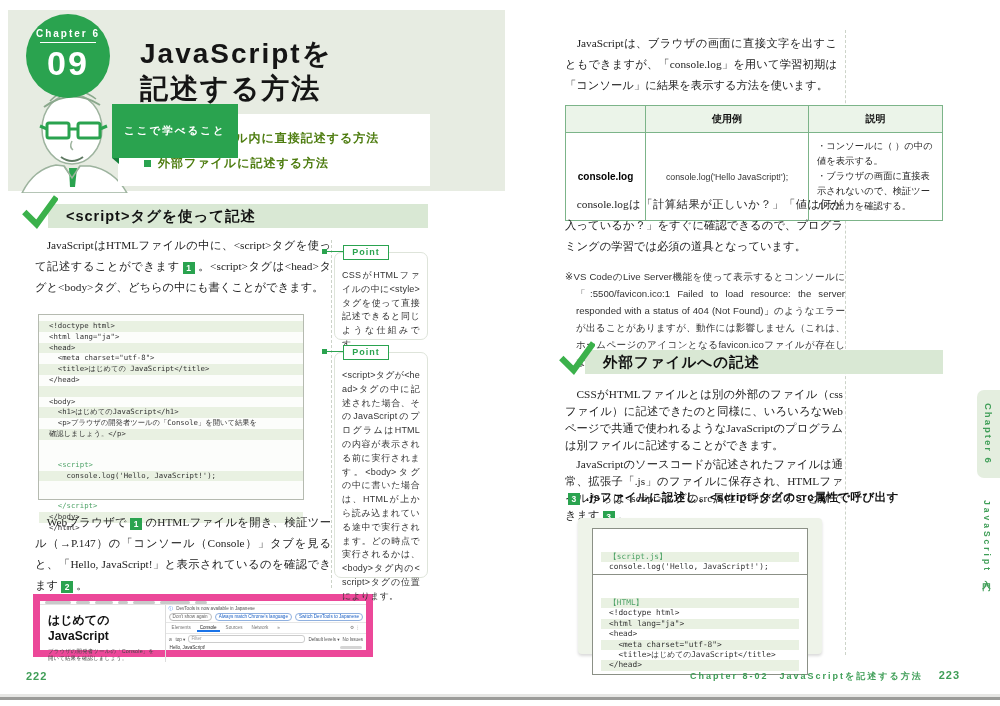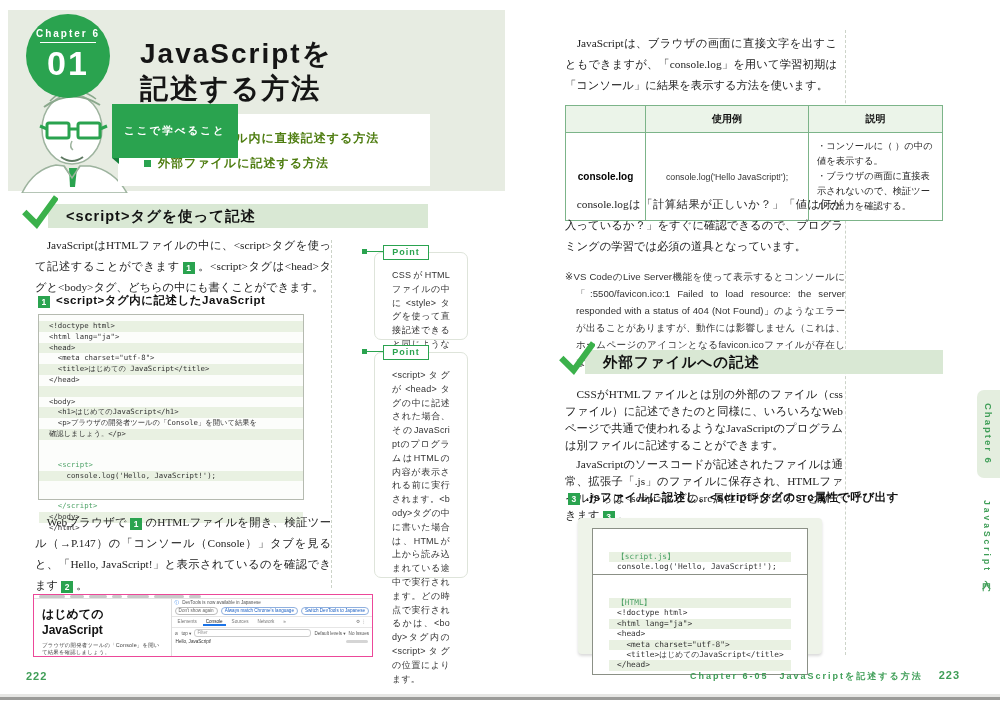--- a/index.html
+++ b/index.html
@@ -45,57 +45,57 @@
   .figcap .badge{margin-right:6px;}
 
   
   .codebox{border:1px solid #b5bab0;background:#fcfdfb;padding:6px 0;}
   .codebox .ln{font-family:"DejaVu Sans Mono","Liberation Mono",monospace;font-size:7.3px;line-height:10.8px;min-height:10.8px;white-space:pre;padding:0 10px;color:#333;}
   .codebox div.ln:nth-of-type(odd){background:var(--stripe);}
   .codebox .ln.green{color:var(--code-green);margin-top:20px;}
   .code1{left:38px;top:314px;width:266px;height:186px;}
 
   
-  .fig2{left:33px;top:594px;width:340px;height:63px;background:#fff;border:1px solid #ec4899;display:flex;flex-direction:column;}
+  .fig2{left:33px;top:594px;width:340px;height:63px;background:#fff;border:7px solid #ec4899;display:flex;flex-direction:column;}
   .fig2 .menubar{height:9px;border-bottom:1px solid #e2e2e2;display:flex;align-items:center;gap:5px;padding:0 5px;}
   .fig2 .menubar i{display:block;height:3px;border-radius:2px;background:#c9c9c9;}
   .fig2 .panes{flex:1;display:flex;}
   .fig2 .page-pane{width:182px;padding:7px 8px 0;}
   .fig2 .page-h1{font-weight:bold;font-size:12px;color:#111;}
   .fig2 .page-p{font-size:5.4px;color:#444;margin-top:5px;letter-spacing:.2px;}
   .dt{flex:1;border-left:1px solid #ddd;display:flex;flex-direction:column;font-size:4.6px;color:#555;}
   .dt-row{display:flex;align-items:center;gap:3px;padding:1px 3px;}
   .dt-pill{border:1px solid #bbb;border-radius:4px;padding:0 3px;line-height:6px;color:#666;background:#fff;white-space:nowrap;}
   .dt-pill.blue{border-color:#8fb0df;color:#1a5fc4;}
   .dt-tabs{border-top:1px solid #e6e6e6;border-bottom:1px solid #e6e6e6;}
   .dt-tab{padding:0 3px;line-height:8px;color:#777;white-space:nowrap;}
   .dt-tab.sel{color:#222;box-shadow:inset 0 -2px 0 #1a73e8;}
   .dt-filter{flex:1;border:1px solid #ccc;border-radius:3px;line-height:6px;padding:0 2px;color:#999;}
   .dt-out{color:#333;padding:1px 4px;display:flex;justify-content:space-between;align-items:center;}
   .dt-src{width:22px;height:3px;background:#d5d5d5;border-radius:2px;}
 
   
   .dash-v{border-left:1px dashed #ccd3c8;width:0;}
-  .point-box{left:334px;width:94px;background:#fff;border:1px solid #dee4da;border-radius:7px;padding:16px 17px 6px;margin-left:40px;}
+  .point-box{left:334px;width:94px;background:#fff;border:1px solid #dee4da;border-radius:7px;padding:16px 7px 6px;}
   .point-box .ptxt{font-size:9px;line-height:13.8px;color:#333;text-align:justify;letter-spacing:.2px;word-break:break-all;}
   .point-label{position:absolute;left:8px;top:-8px;width:46px;background:#fff;border:1.4px solid var(--green);color:var(--green);font-weight:bold;font-size:9px;line-height:13px;text-align:center;letter-spacing:1px;}
   .point-conn{position:absolute;left:-10px;top:-2px;width:18px;height:1px;background:var(--green);}
   .point-conn::before{content:"";position:absolute;left:-3px;top:-2.5px;width:5px;height:5px;background:var(--green);}
 
   
   .tbl{left:565px;top:105px;width:378px;border-collapse:collapse;}
   .tbl th,.tbl td{border:1px solid var(--tbl-border);}
   .tbl th{background:var(--tbl-head);font-size:10px;font-weight:bold;padding:6px 4px;color:#111;}
   .tbl td{background:#fff;vertical-align:middle;}
   .td-name{width:80px;text-align:center;font-weight:bold;font-size:10px;}
   .td-ex{width:163px;text-align:center;font-size:8.8px;color:#333;}
   .td-desc{font-size:9.3px;line-height:15px;padding:6px 8px;color:#222;}
   .note{font-size:9.6px;line-height:17px;color:#333;text-align:justify;padding-left:11px;text-indent:-11px;}
   .fig3{left:578px;top:518px;width:244px;height:136px;background:#eef3e9;border-radius:4px;box-shadow:0 2px 3px rgba(0,0,0,.15);}
-  .fig3 .inner-code{position:absolute;left:14px;width:216px;border:1px solid #8b9086;background:#fff;padding:3px 16px;}
+  .fig3 .inner-code{position:absolute;left:14px;width:216px;border:1px solid #8b9086;background:#fff;padding:3px 8px;}
   .fig3 .inner-code .ln{font-size:7.8px;line-height:10.4px;min-height:10.4px;padding:0 8px;}
   .side-tab{left:977px;top:390px;width:23px;height:88px;background:#e4eedf;border-radius:7px 0 0 7px;display:flex;align-items:center;justify-content:center;}
   .vtext{writing-mode:vertical-rl;text-orientation:mixed;color:var(--footer-green);}
   .side-tab .vtext{font-size:9.5px;font-weight:bold;letter-spacing:2px;}
   .side-label{left:981px;top:500px;font-size:8.5px;letter-spacing:3px;font-weight:bold;}
   .pg-num{color:var(--footer-green);font-weight:bold;font-size:11px;letter-spacing:1px;}
   .footer-right{left:690px;top:669px;color:var(--footer-green);font-size:9px;font-weight:bold;letter-spacing:2px;display:flex;align-items:baseline;}
   .footer-right .pg-num{margin-left:16px;font-size:11px;}
   .page-edge{left:0;top:694px;width:1000px;height:6px;background:#e6e6e4;border-bottom:3px solid #9b9b99;}
 </style>
@@ -118,21 +118,21 @@
       <line x1="86" y1="46" x2="93" y2="43" stroke="#2aa34f" stroke-width="3"></line>
       <path d="M58,58 q-3,6 1,9" fill="none" stroke="#9db39e" stroke-width="1.5"></path>
       <path d="M47,74 q11,8 22,0" fill="none" stroke="#5f7a62" stroke-width="2"></path>
       <path d="M50,83 L58,95 L66,83" fill="none" stroke="#9db39e" stroke-width="1.5"></path>
     </svg>
   </div>
 
   <div class="abs chapter-circle">
     <div class="ch-label">Chapter 6</div>
     <div class="ch-rule"></div>
-    <div class="ch-num">01</div>
+    <div class="ch-num">09</div>
   </div>
 
   <div class="abs big-title">
     <span>JavaScriptを</span><br>
     <span>記述する方法</span>
   </div>
 
   <div class="abs learn-tag">ここで学べること</div>
   <div class="abs learn-box">
     <div class="learn-item">
@@ -149,23 +149,20 @@
     <svg class="check" viewBox="0 0 32 32">
         <path d="M4 17 L13 26 L29 4" fill="none" stroke="#3bb14b" stroke-width="5.5" stroke-linecap="square"></path>
       </svg>
     <span class="txt">&lt;script&gt;タグを使って記述</span>
   </div>
 
   <div class="abs para serif" style="left:35px;top:235px;width:296px;">
     <span>　JavaScriptはHTMLファイルの中に、&lt;script&gt;タグを使って記述することができます</span><span class="badge">1</span><span>。&lt;script&gt;タグは&lt;head&gt;タグと&lt;body&gt;タグ、どちらの中にも書くことができます。</span>
   </div>
 
-  <div class="abs figcap" style="left:35px;top:293px;">
-    <span class="badge">1</span><span>&lt;script&gt;タグ内に記述したJavaScript</span>
-  </div>
   <div class="abs codebox code1">
 
   <div class="ln">&lt;!doctype html&gt;</div>
       <div class="ln">&lt;html lang="ja"&gt;</div>
       <div class="ln">&lt;head&gt;</div>
       <div class="ln">  &lt;meta charset="utf-8"&gt;</div>
       <div class="ln">  &lt;title&gt;はじめての JavaScript&lt;/title&gt;</div>
       <div class="ln">&lt;/head&gt;</div>
       <div class="ln"> </div>
       <div class="ln">&lt;body&gt;</div>
@@ -306,18 +303,18 @@
         <div class="ln">&lt;/head&gt;</div>
       </div>
   </div>
 
   <div class="abs side-tab">
     <span class="vtext">Chapter 6</span>
   </div>
   <div class="abs vtext side-label">JavaScript入門</div>
 
   <div class="abs footer-right">
-    <span>Chapter 6-05　JavaScriptを記述する方法</span>
+    <span>Chapter 8-02　JavaScriptを記述する方法</span>
     <span class="pg-num">223</span>
   </div>
 
   <div class="abs page-edge"></div>
 </div>
 
 </body></html>

